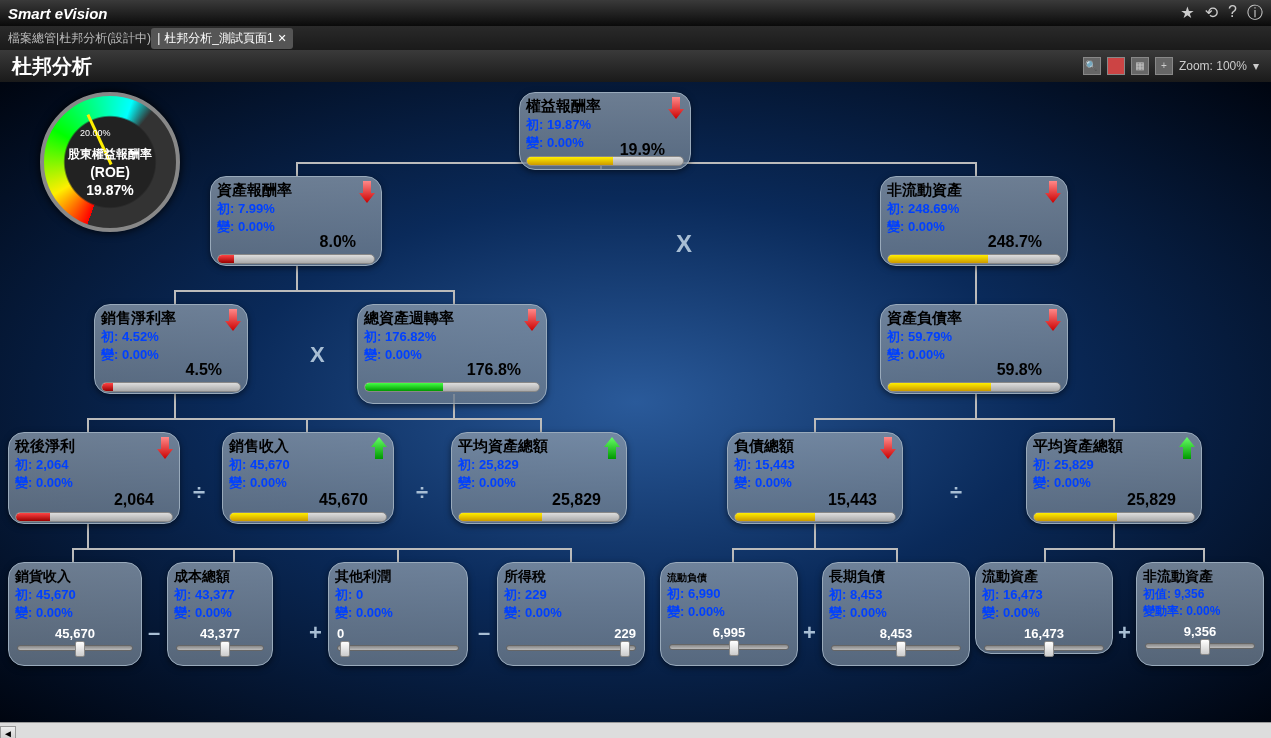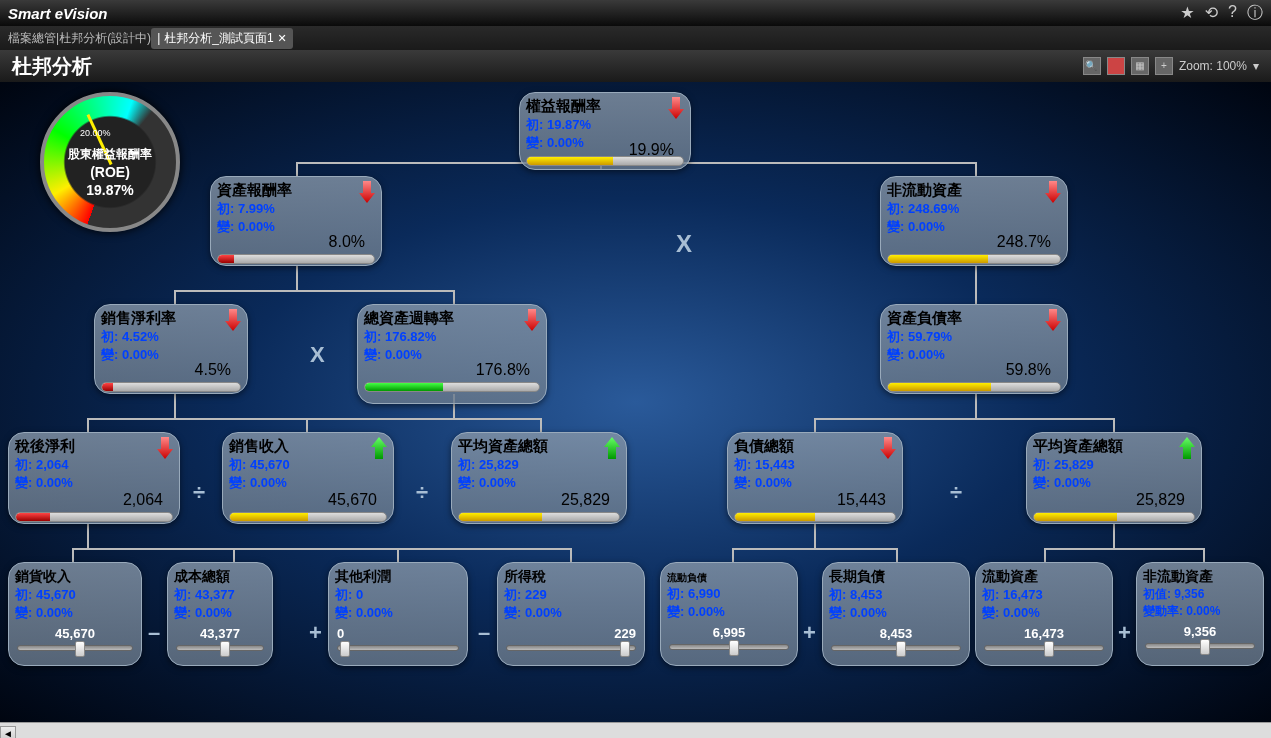--- a/index.html
+++ b/index.html
@@ -12,21 +12,21 @@
 .breadcrumb .tab-active{background:#555;border-radius:3px;padding:2px 6px;color:#fff;display:flex;align-items:center;gap:4px}
 .toolbar{height:32px;background:linear-gradient(#3a3a3a,#1a1a1a);display:flex;align-items:center;padding:0 12px;color:#fff}
 .page-title{font-size:20px;font-weight:bold}
 .toolbar-right{margin-left:auto;display:flex;align-items:center;gap:6px;font-size:12px;color:#ccc}
 .toolbar-right .icon-btn{width:18px;height:18px;background:#666;border:1px solid #888;display:inline-block;cursor:pointer;font-size:10px;text-align:center;line-height:16px}
 .canvas{position:relative;width:1271px;height:640px;background:radial-gradient(ellipse at 50% 50%,#2a5a9a 0%,#0a2a5a 45%,#000510 100%);overflow:hidden}
 .node{position:absolute;background:linear-gradient(#8696a8cc,#6a7a8ccc);border:1px solid #9ab;border-radius:16px;padding:4px 6px 6px;box-shadow:0 2px 6px rgba(0,0,0,.5);color:#000}
 .node-title{font-size:15px;font-weight:bold;color:#000;display:inline-block}
 .node-initial{font-size:13px;color:#0040ff;font-weight:bold}
 .node-change{font-size:13px;color:#0040ff;font-weight:bold}
-.node-value{position:absolute;right:16px;font-size:16px;font-weight:normal;color:#000}
+.node-value{position:absolute;right:25px;font-size:16px;font-weight:bold;color:#000}
 .arrow{position:absolute;right:6px;top:4px;width:16px;height:22px}
 .arrow-down{background:linear-gradient(#ff8888,#cc0000);clip-path:polygon(25% 0%,75% 0%,75% 55%,100% 55%,50% 100%,0% 55%,25% 55%)}
 .arrow-up{background:linear-gradient(#66ff66,#009900);clip-path:polygon(50% 0%,100% 45%,75% 45%,75% 100%,25% 100%,25% 45%,0% 45%)}
 .bar{height:10px;background:linear-gradient(#ddd,#aaa);border:1px solid #888;border-radius:5px;margin-top:4px;position:relative;overflow:hidden}
 .bar-fill{position:absolute;left:0;top:0;bottom:0;border-radius:4px 0 0 4px}
 .bar-yellow{background:linear-gradient(#ffee00,#cc9900)}
 .bar-red{background:linear-gradient(#ff4444,#990000)}
 .bar-green{background:linear-gradient(#44ff44,#009900)}
 .slider-node .slider-val{text-align:center;font-size:13px;font-weight:bold;color:#fff;margin-top:4px}
 .slider-track{height:6px;background:linear-gradient(#888,#bbb);border:1px solid #666;border-radius:3px;position:relative;margin:4px 2px}
@@ -319,21 +319,21 @@
  <div class="node slider-node" style="left:822px;top:480px;width:148px;height:104px">
   <span class="node-title" style="font-size:14px">長期負債</span>
   <div class="node-initial">初: 8,453</div>
   <div class="node-change">變: 0.00%</div>
   <div class="slider-val">8,453</div>
   <div class="slider-track">
         <div class="slider-thumb" style="left:50%"></div>
       </div>
  </div>
 
- <div class="node slider-node" style="left:975px;top:480px;width:138px;height:104px">
+ <div class="node slider-node" style="left:975px;top:480px;width:138px;height:92px">
   <span class="node-title" style="font-size:14px">流動資產</span>
   <div class="node-initial">初: 16,473</div>
   <div class="node-change">變: 0.00%</div>
   <div class="slider-val">16,473</div>
   <div class="slider-track">
         <div class="slider-thumb" style="left:50%"></div>
       </div>
  </div>
 
  <div class="node slider-node" style="left:1136px;top:480px;width:128px;height:104px">

